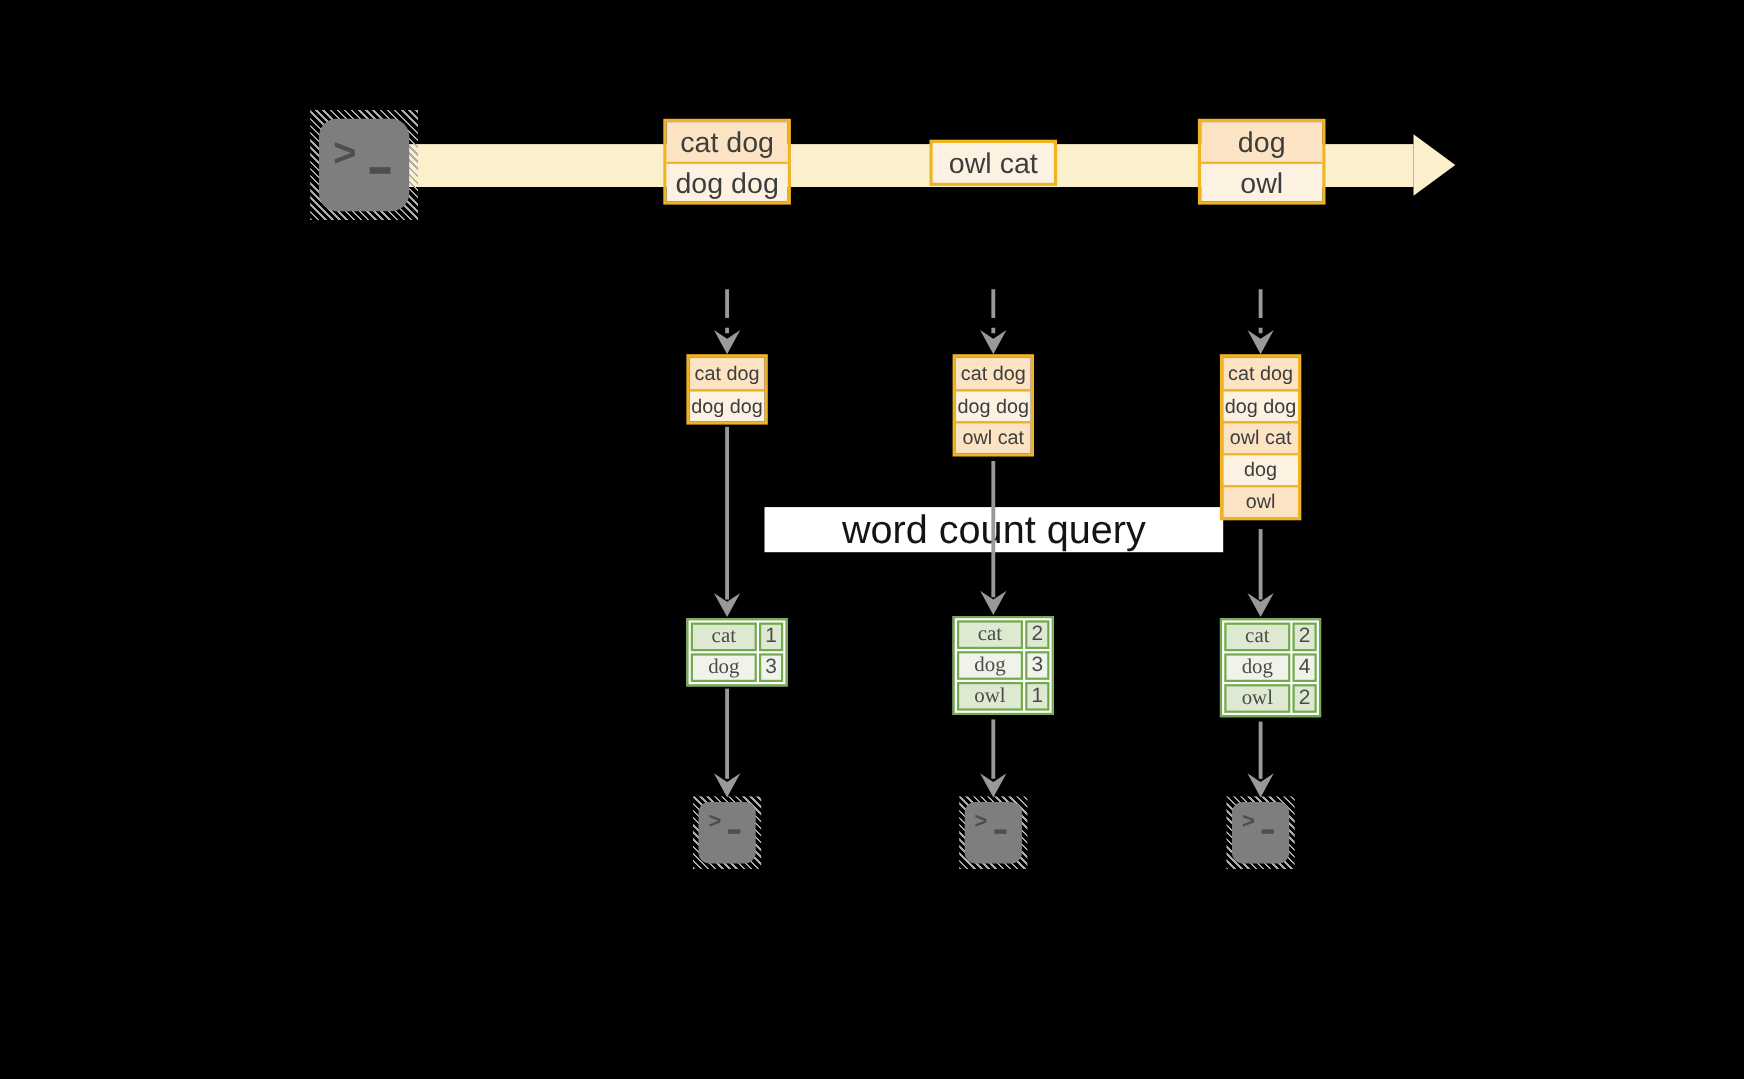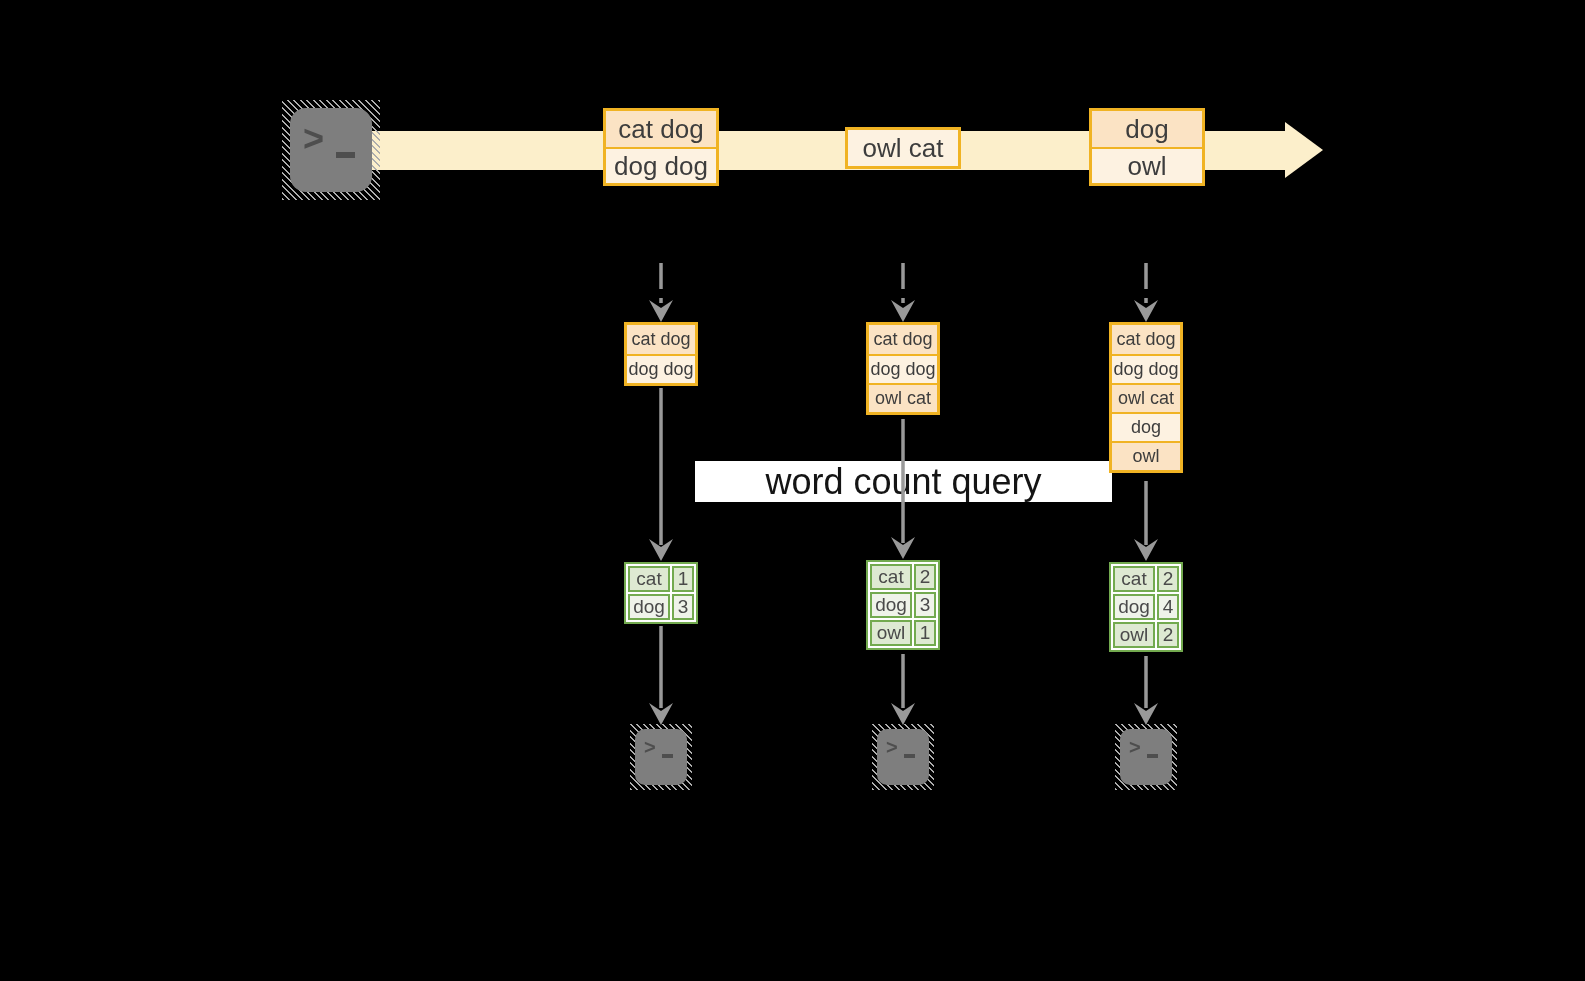--- a/index.html
+++ b/index.html
@@ -41,21 +41,21 @@
   .fb{background:var(--cream-fill);}
   
   .query-band{position:absolute;left:695px;top:461px;width:417px;height:41px;
     background:var(--query-bg);display:flex;align-items:center;justify-content:center;
     font-size:36px;color:var(--query-text);}
   
   .wc{position:absolute;border-collapse:separate;border-spacing:2px;
     background:var(--query-bg);border:2px solid var(--green-border);}
   .wc td{border:2px solid var(--green-border);padding:0;text-align:center;
     font-size:19px;color:#4a4a4a;height:24px;}
-  .wc td.w{width:42px;}
+  .wc td.w{width:60px;font-family:Liberation Serif, serif;}
   .wc td.c{width:22px;}
   .ra td{background:var(--green-row-a);}
   .rb td{background:var(--green-row-b);}
   .overlay{position:absolute;left:0;top:0;}
 </style>
 </head>
 <body>
 
 <div class="canvas">
 

